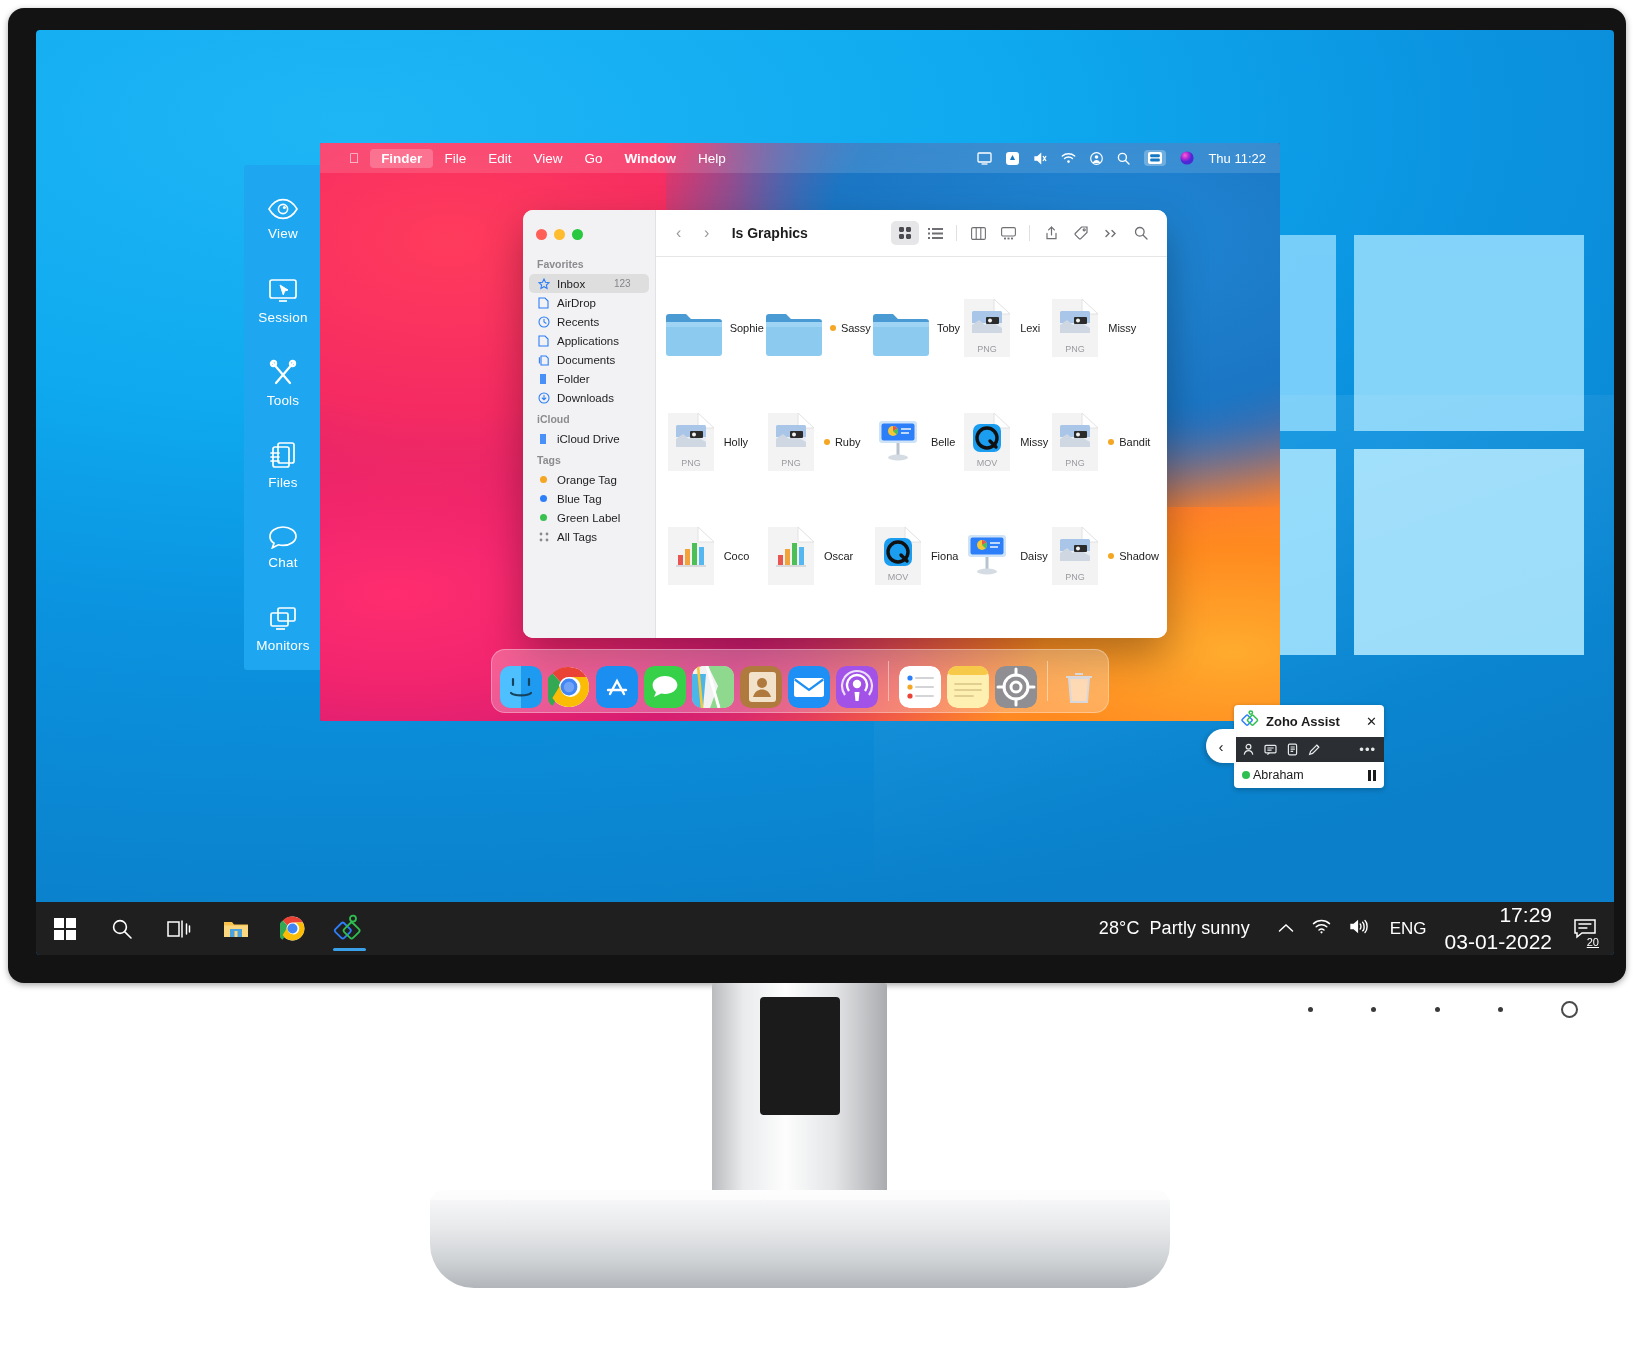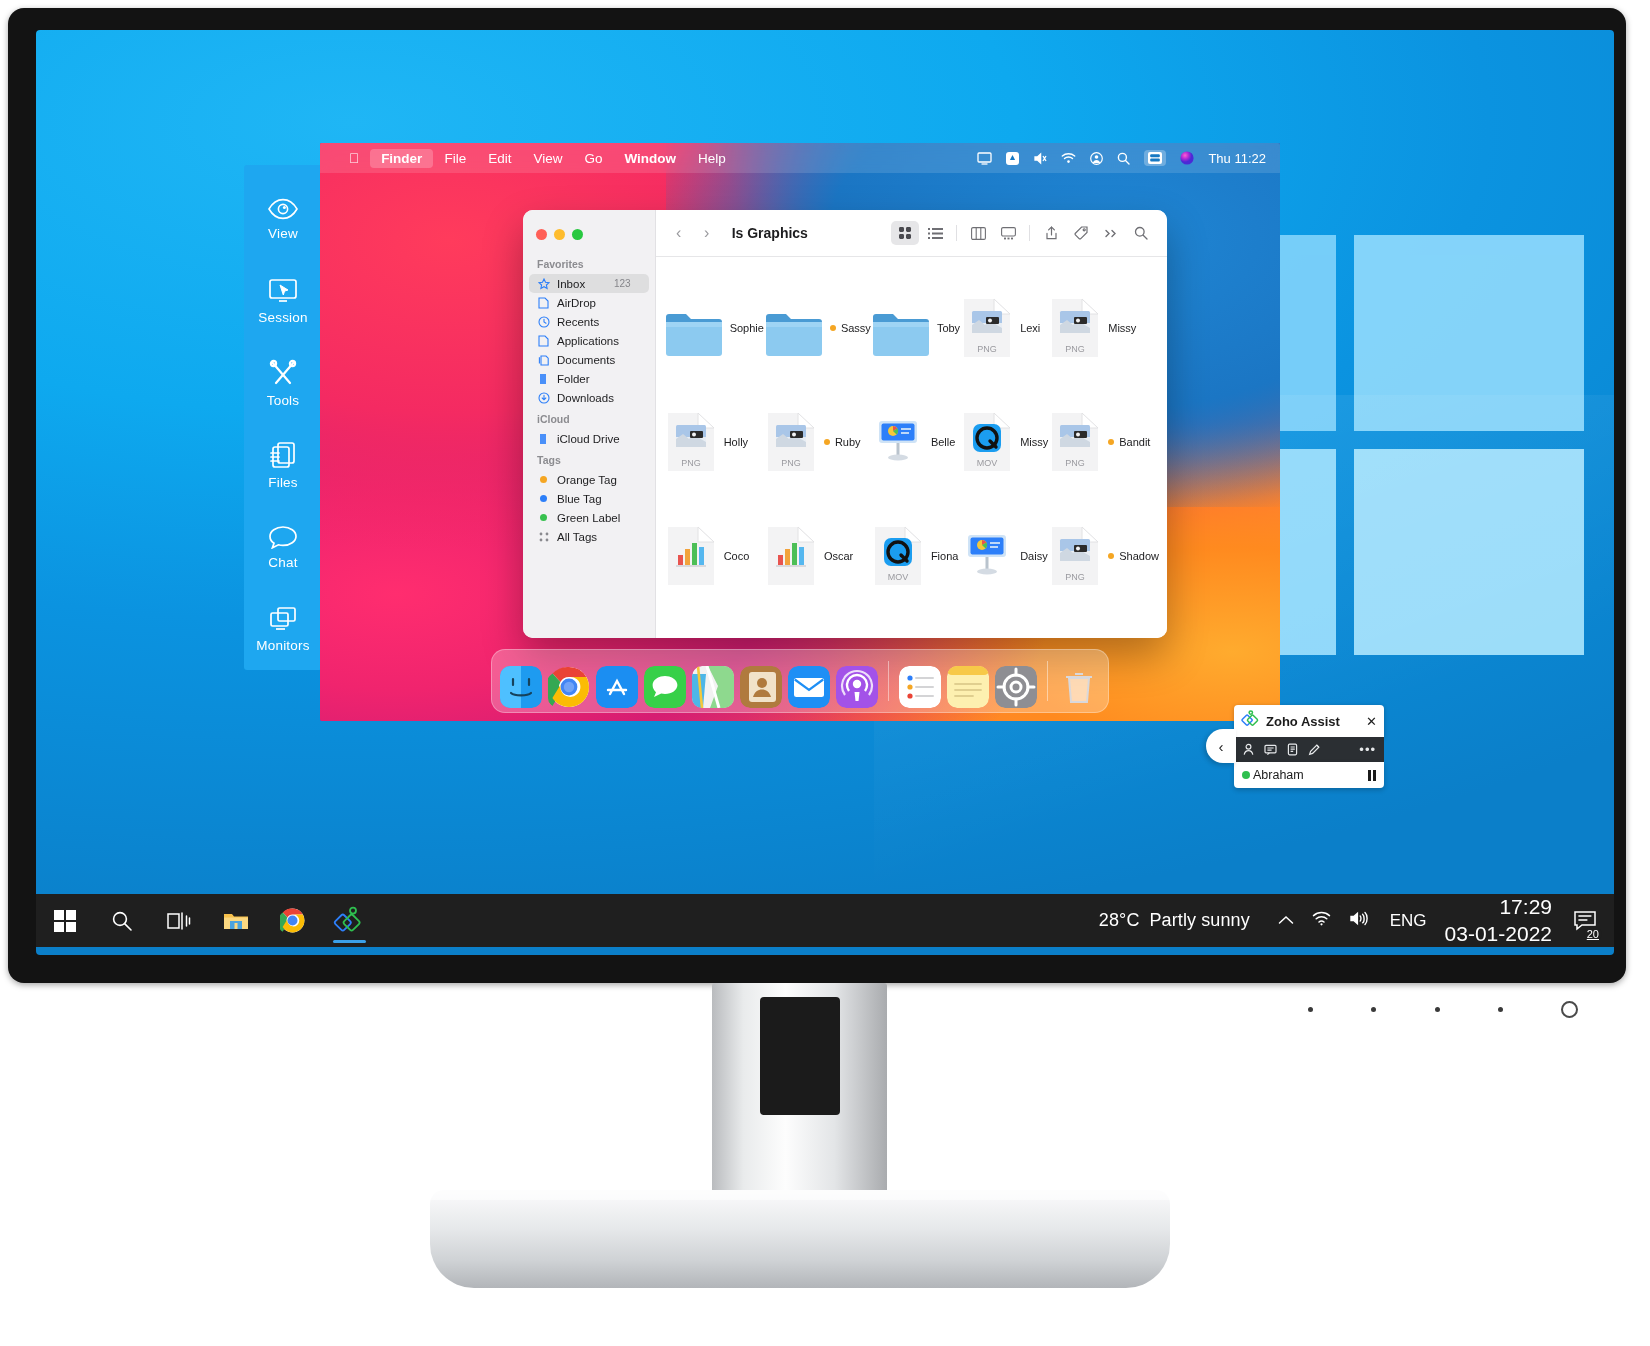--- a/index.html
+++ b/index.html
@@ -25,21 +25,21 @@
      background:
        linear-gradient(#7fd2fb,#7fd2fb) 0 0/222px 196px no-repeat,
        linear-gradient(#8ed9fc,#8ed9fc) 240px 0/230px 196px no-repeat,
        linear-gradient(#9bdffd,#9bdffd) 0 214px/222px 206px no-repeat,
        linear-gradient(#a8e4fd,#a8e4fd) 240px 214px/230px 206px no-repeat;
      filter:blur(.2px);}
   .win-wave{position:absolute;right:0;bottom:0;width:740px;height:560px;
      background:linear-gradient(160deg,rgba(255,255,255,.10),rgba(255,255,255,0) 60%);}
 
   
-  .taskbar{position:absolute;left:0;right:0;bottom:8px;height:53px;background:#1f1f1f;display:flex;align-items:center;}
+  .taskbar{position:absolute;left:0;right:0;bottom:0;height:53px;background:#1f1f1f;display:flex;align-items:center;}
   .tb-left{display:flex;align-items:center;height:100%;}
   .tb-btn{width:57px;height:53px;display:flex;align-items:center;justify-content:center;position:relative;}
   .tb-btn svg{display:block;}
   .tb-underline{position:absolute;bottom:4px;left:12px;right:12px;height:3px;background:#3aa0e8;border-radius:2px;}
   .tb-right{margin-left:auto;display:flex;align-items:center;height:100%;padding-right:6px;color:#fff;}
   .tb-weather{font-size:18px;display:flex;gap:10px;align-items:center;padding:0 14px;letter-spacing:.1px;}
   .tb-tray{display:flex;align-items:center;gap:18px;padding:0 14px;}
   .tb-lang{font-size:17px;padding:0 8px;}
   .tb-clock{display:flex;flex-direction:column;align-items:flex-end;line-height:1.25;font-size:21px;padding:0 10px;}
   .tb-notif{position:relative;width:46px;height:53px;display:flex;align-items:center;justify-content:center;}

